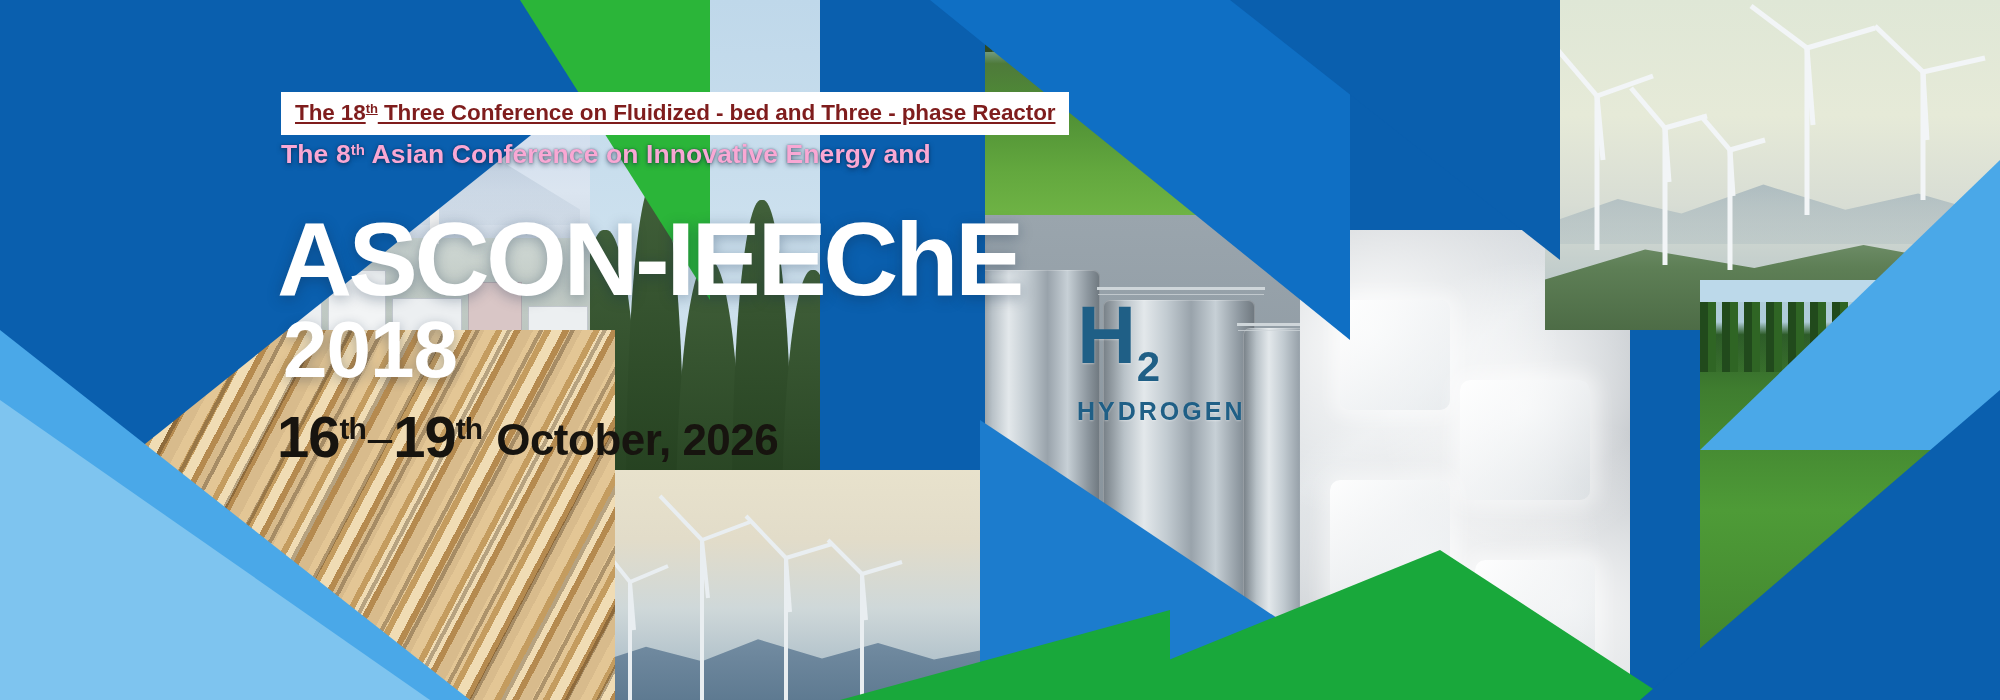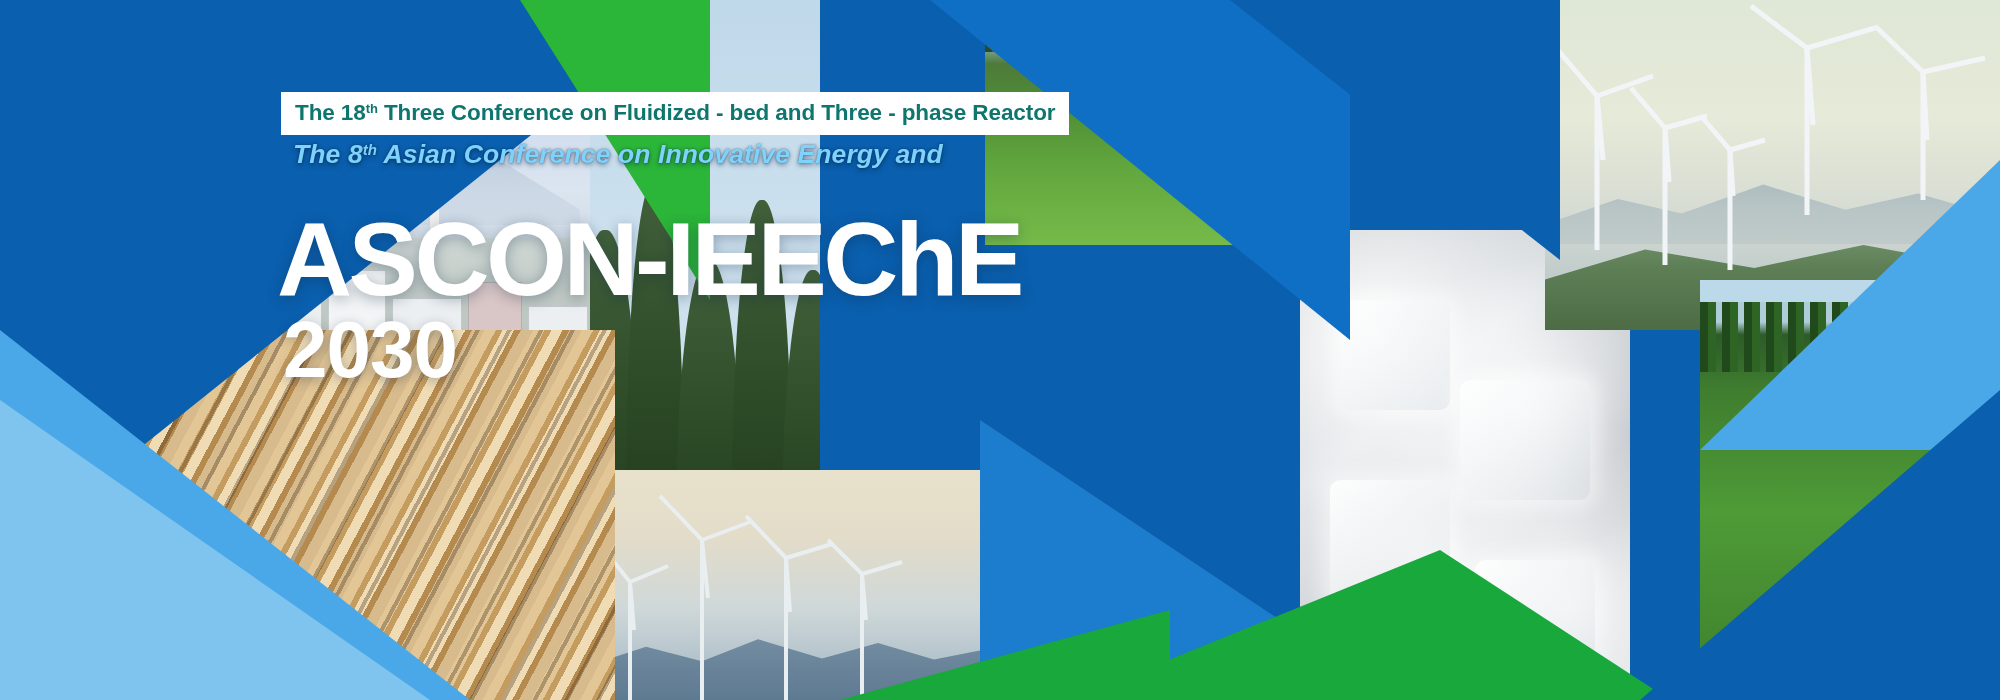--- a/index.html
+++ b/index.html
@@ -159,30 +159,30 @@
   
   #text-layer{position:absolute;left:0;top:0;width:100%;height:100%;}
 
   #badge{
     position:absolute;left:281px;top:92px;
     background:#ffffff;
     padding:8px 14px 9px 14px;
     white-space:nowrap;
   }
   #badge .bt{
-    color:#0f766e;font-weight:700;font-size:22.5px;letter-spacing:-.1px;
+    color:#7f1d1d;font-weight:700;font-size:22.5px;letter-spacing:-.1px;
     font-family:"Liberation Sans",sans-serif;
+    text-decoration:underline;
   }
   #badge .sup{font-size:13px;vertical-align:7px;font-weight:700;}
 
   .subtitle{
-    position:absolute;left:293px;color:#7dd3fc;font-weight:700;
+    position:absolute;left:281px;color:#f9a8d4;font-weight:700;
     font-size:26.5px;line-height:32px;letter-spacing:.1px;white-space:nowrap;
     text-shadow:0 2px 5px rgba(10,30,60,.55),0 0 2px rgba(10,30,60,.5);
-    font-style:italic;
   }
   #sub1{top:134px;}
   #sub2{top:166px;}
   .subtitle .sup{font-size:15px;vertical-align:8px;}
 
   #maintitle{
     position:absolute;left:277px;top:207px;
     color:#ffffff;font-weight:700;
     font-size:104px;line-height:104px;letter-spacing:-3.5px;
     white-space:nowrap;
@@ -275,20 +275,31 @@
     </div>
     <div class="cow" style="left:190px;top:58px;width:66px;height:36px;">
       <i style="left:8px;top:5px;width:20px;height:16px;"></i>
       <i style="left:38px;top:11px;width:22px;height:15px;"></i>
     </div>
     <div class="cow" style="left:272px;top:32px;width:34px;height:18px;">
       <i style="left:4px;top:3px;width:12px;height:9px;"></i>
     </div>
   </div>
 
+  <div class="panel" id="p-h2">
+    <div class="tank" style="left:-10px;width:125px;height:430px;"></div>
+    <div class="tank" style="left:118px;width:152px;height:400px;"></div>
+    <div class="tank" style="left:258px;width:96px;height:372px;"></div>
+    <div class="rail" style="left:112px;top:72px;width:168px;"></div>
+    <div class="rail" style="left:252px;top:108px;width:110px;"></div>
+    <div class="h2txt">
+      <div><span class="h2big">H</span><span class="h2sub">2</span></div>
+      <div class="h2word">HYDROGEN</div>
+    </div>
+  </div>
 
   <div class="panel" id="p-ice">
     <div class="cube" style="left:40px;top:70px;width:110px;height:110px;"></div>
     <div class="cube" style="left:160px;top:150px;width:130px;height:120px;"></div>
     <div class="cube" style="left:30px;top:250px;width:120px;height:130px;"></div>
     <div class="cube" style="left:175px;top:330px;width:120px;height:110px;"></div>
   </div>
 
   <div class="panel" id="p-wind2">
     <div class="mtn2"></div>
@@ -351,17 +362,20 @@
       <span class="bt">The 18</span><span class="bt sup">th</span><span class="bt"> Three Conference on Fluidized - bed and Three - phase Reactor</span>
     </div>
 
     <div class="subtitle" id="sub1">
       <span>The 8</span><span class="sup">th</span><span> Asian Conference on Innovative Energy and</span>
     </div>
 
 
     <div id="maintitle">ASCON-IEEChE</div>
 
-    <div id="yeartitle">2030</div>
-
+    <div id="yeartitle">2018</div>
+
+    <div id="dateline">
+      <span>16</span><span class="sup">th</span><span class="dash">–</span><span>19</span><span class="sup">th</span><span class="month">October, 2026</span>
+    </div>
 
   </div>
 </div>
 
 </body></html>

